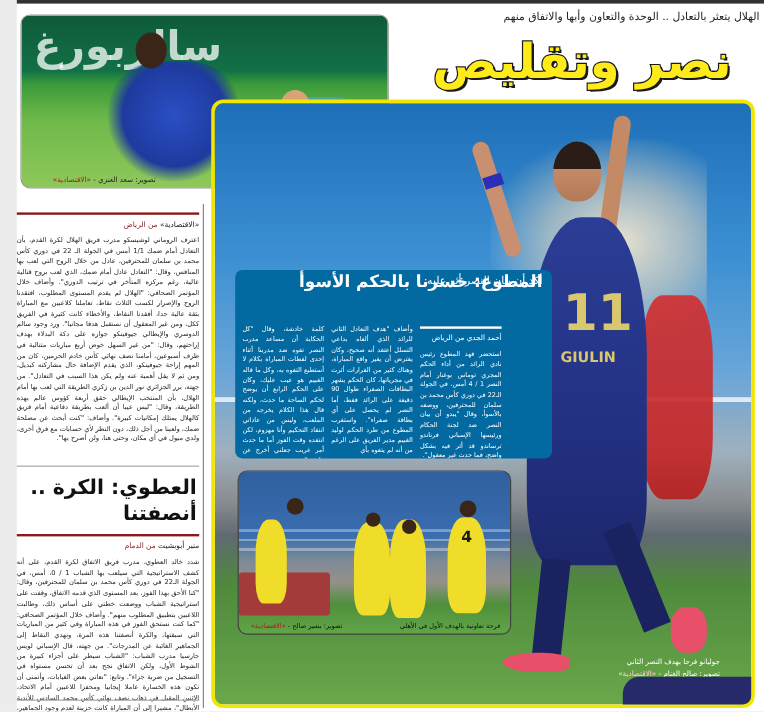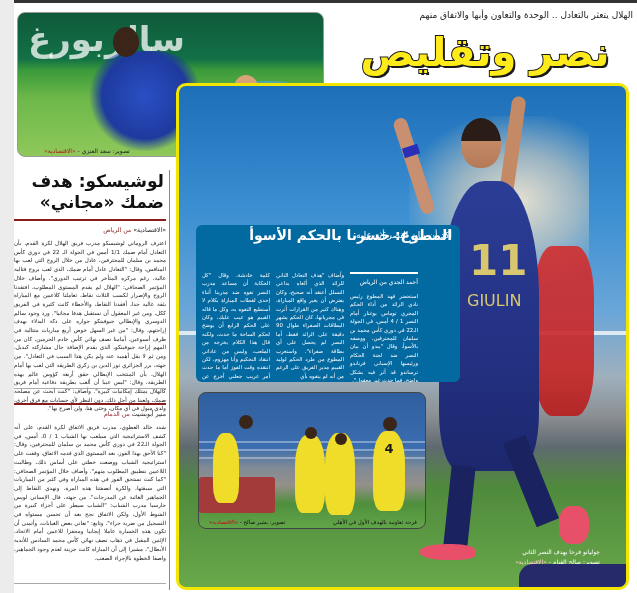--- a/index.html
+++ b/index.html
@@ -46,21 +46,21 @@
   .main-frame { position: absolute; left: 176px; top: 83px; width: 453px; height: 507px; border: 3px solid #f2e600; border-radius: 10px; overflow: hidden;
     background: linear-gradient(180deg, #1d6fb8 0%, #3b8fd2 25%, #6aa6d8 45%, #9fb0bd 58%, #8a8e92 66%, #5f6a70 72%, #4f8a3c 80%, #69a84a 100%); }
   .stadium-blur { position: absolute; left: 230px; top: 30px; width: 180px; height: 170px; background: radial-gradient(ellipse at 60% 50%, #e6e0cf 0%, rgba(220,210,190,0.6) 40%, transparent 75%); }
   .white-line { position: absolute; left: 0; top: 245px; width: 453px; height: 4px; background: rgba(255,255,255,0.75); }
   .scorer-body { position: absolute; left: 260px; top: 95px; width: 100px; height: 290px; background: linear-gradient(180deg, #2b3d96 0%, #233182 60%, #1c276c 100%); border-radius: 45% 40% 20% 20%; }
   .scorer-head { position: absolute; left: 282px; top: 32px; width: 40px; height: 50px; border-radius: 50% 50% 45% 45%; background: linear-gradient(180deg, #2a1d17 0%, #2a1d17 45%, #c48a66 46%, #b47a58 100%); }
   .scorer-arm-l { position: absolute; left: 228px; top: 30px; width: 14px; height: 100px; background: #c89070; transform: rotate(-18deg); border-radius: 7px; }
   .scorer-arm-r { position: absolute; left: 326px; top: 10px; width: 14px; height: 110px; background: #c48a66; transform: rotate(8deg); border-radius: 7px; }
   .scorer-band { position: absolute; left: 224px; top: 60px; width: 16px; height: 10px; background: #2b2fb8; transform: rotate(-18deg); }
   .scorer-number { position: absolute; left: 290px; top: 150px; font-size: 42px; font-weight: bold; color: #d9c770; font-family: "DejaVu Sans", sans-serif; }
-  .scorer-name { position: absolute; left: 288px; top: 205px; font-size: 16px; font-weight: normal; color: #d9c770; }
+  .scorer-name { position: absolute; left: 288px; top: 205px; font-size: 12px; font-weight: bold; color: #d9c770; }
   .scorer-leg-l { position: absolute; left: 268px; top: 380px; width: 24px; height: 90px; background: #1b2260; transform: rotate(6deg); }
   .scorer-leg-r { position: absolute; left: 340px; top: 350px; width: 24px; height: 90px; background: #1b2260; transform: rotate(-22deg); }
   .boot-l { position: absolute; left: 240px; top: 458px; width: 56px; height: 16px; border-radius: 50% 40% 30% 50%; background: #e8506a; }
   .boot-r { position: absolute; left: 380px; top: 420px; width: 30px; height: 38px; border-radius: 40%; background: #e8506a; }
   .red-player { position: absolute; left: 355px; top: 160px; width: 60px; height: 170px; background: linear-gradient(180deg, #d22e2e 0%, #c82525 70%, #b71c1c 100%); border-radius: 30%; opacity: 0.9; }
 
   .main-cap { position: absolute; right: 26px; bottom: 20px; direction: rtl; text-align: right; font-size: 6px; line-height: 10px; color: #fff; }
   .main-cap .brand { color: #ffd0d0; }
   .navy-corner { position: absolute; right: -3px; bottom: -3px; width: 110px; height: 26px; background: #262a6a; border-radius: 14px 0 0 0; }
 
@@ -103,29 +103,29 @@
   <div class="player2-head"></div>
   <div class="cap cap-right">جوميز يتحسر على ضياع فرصة للهلال</div>
   <div class="cap cap-left">
     <span>تصوير: سعد العنزي - </span><span class="brand">«الاقتصادية»</span>
   </div>
 </div>
 
 <div class="col-divider"></div>
 <div class="left-col">
   <div class="art1">
-    <div class="art-title">لوشيسكو: هدف ضمك «مجاني»</div>
     <div class="art-rule"></div>
     <div class="byline">
       <span class="by-main">«الاقتصادية» </span><span>من الرياض</span>
     </div>
     <div class="body-text">اعترف الروماني لوشيسكو مدرب فريق الهلال لكرة القدم، بأن التعادل أمام ضمك 1/1 أمس في الجولة الـ 22 في دوري كأس محمد بن سلمان للمحترفين، عادل من خلال الروح التي لعب بها المنافس، وقال: "التعادل عادل أمام ضمك، الذي لعب بروح قتالية عالية، رغم مركزه المتأخر في ترتيب الدوري". وأضاف خلال المؤتمر الصحافي: "الهلال لم يقدم المستوى المطلوب، افتقدنا الروح والإصرار لكسب الثلاث نقاط، تعاملنا كلاعبين مع المباراة بثقة عالية جدا، أفقدنا النقاط، والأخطاء كانت كثيرة في الفريق ككل، ومن غير المعقول أن نستقبل هدفا مجانيا". ورد وجود سالم الدوسري والإيطالي جيوفينكو جواره على دكة البدلاء بهدف إراحتهم، وقال: "من غير السهل خوض أربع مباريات متتالية في ظرف أسبوعين، أمامنا نصف نهائي كأس خادم الحرمين، كان من المهم إراحة جيوفينكو، الذي يقدم الإضافة حال مشاركته كبديل، ومن ثم لا يقل أهمية عنه ولم يكن هذا السبب في التعادل". من جهته، برر الجزائري نور الدين بن زكري الطريقة التي لعب بها أمام الهلال، بأن المنتخب الإيطالي حقق أربعة كؤوس عالم بهذه الطريقة، وقال: "ليس عيبا أن ألعب بطريقة دفاعية أمام فريق كالهلال يمتلك إمكانيات كبيرة". وأضاف: "كنت أبحث عن مصلحة ضمك، ولعبنا من أجل ذلك، دون النظر لأي حسابات مع فرق أخرى، ولدي ميول في أي مكان، وحتى هنا، ولن أصرح بها".</div>
   </div>
   <div class="art-sep"></div>
   <div class="art2">
+    <div class="art-title">العطوي: الكرة .. أنصفتنا</div>
     <div class="art-rule"></div>
     <div class="byline">
       <span class="by-main">منير أبوبشيت </span><span>من الدمام</span>
     </div>
     <div class="body-text">شدد خالد العطوي، مدرب فريق الاتفاق لكرة القدم، على أنه كشف الاستراتيجية التي سيلعب بها الشباب 1 / 0، أمس، في الجولة الـ22 في دوري كأس محمد بن سلمان للمحترفين، وقال: "كنا الأحق بهذا الفوز، بعد المستوى الذي قدمه الاتفاق، وقفت على استراتيجية الشباب ووضعت خطتي على أساس ذلك، وطالبت اللاعبين بتطبيق المطلوب منهم". وأضاف خلال المؤتمر الصحافي: "كما كنت نستحق الفوز في هذه المباراة وفي كثير من المباريات التي سبقتها، والكرة أنصفتنا هذه المرة، ونهدي النقاط إلى الجماهير الغائبة عن المدرجات". من جهته، قال الإسباني لويس جارسيا مدرب الشباب: "الشباب سيطر على أجزاء كبيرة من الشوط الأول، ولكن الاتفاق نجح بعد أن تحسن مستواه في التسجيل من ضربة جزاء". وتابع: "نعاني بعض الغيابات، وأتمنى أن تكون هذه الخسارة عاملا إيجابيا ومحفزا للاعبين أمام الاتحاد، الإثنين المقبل في ذهاب نصف نهائي كأس محمد السادس للأندية الأبطال"، مشيرا إلى أن المباراة كانت حزينة لعدم وجود الجماهير، واصفا الخطوة بالإجراء الصعب.</div>
   </div>
   <div class="art-end-sep"></div>
 </div>
 
 <div class="main-frame">

